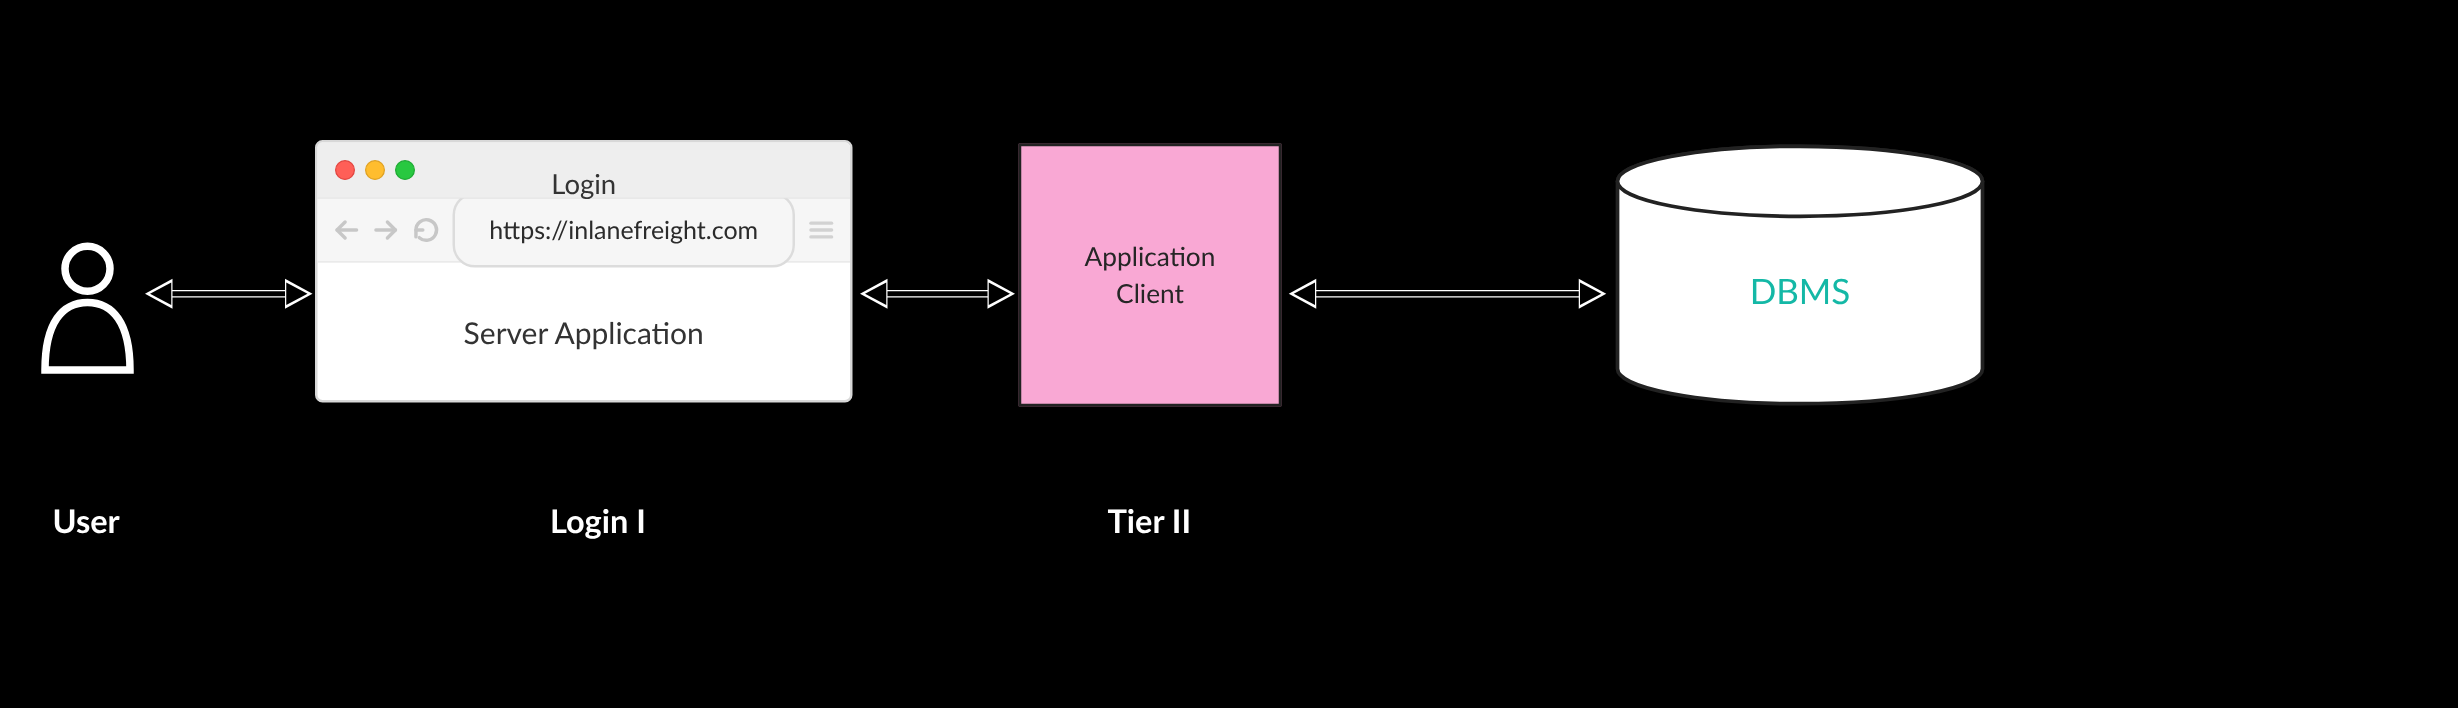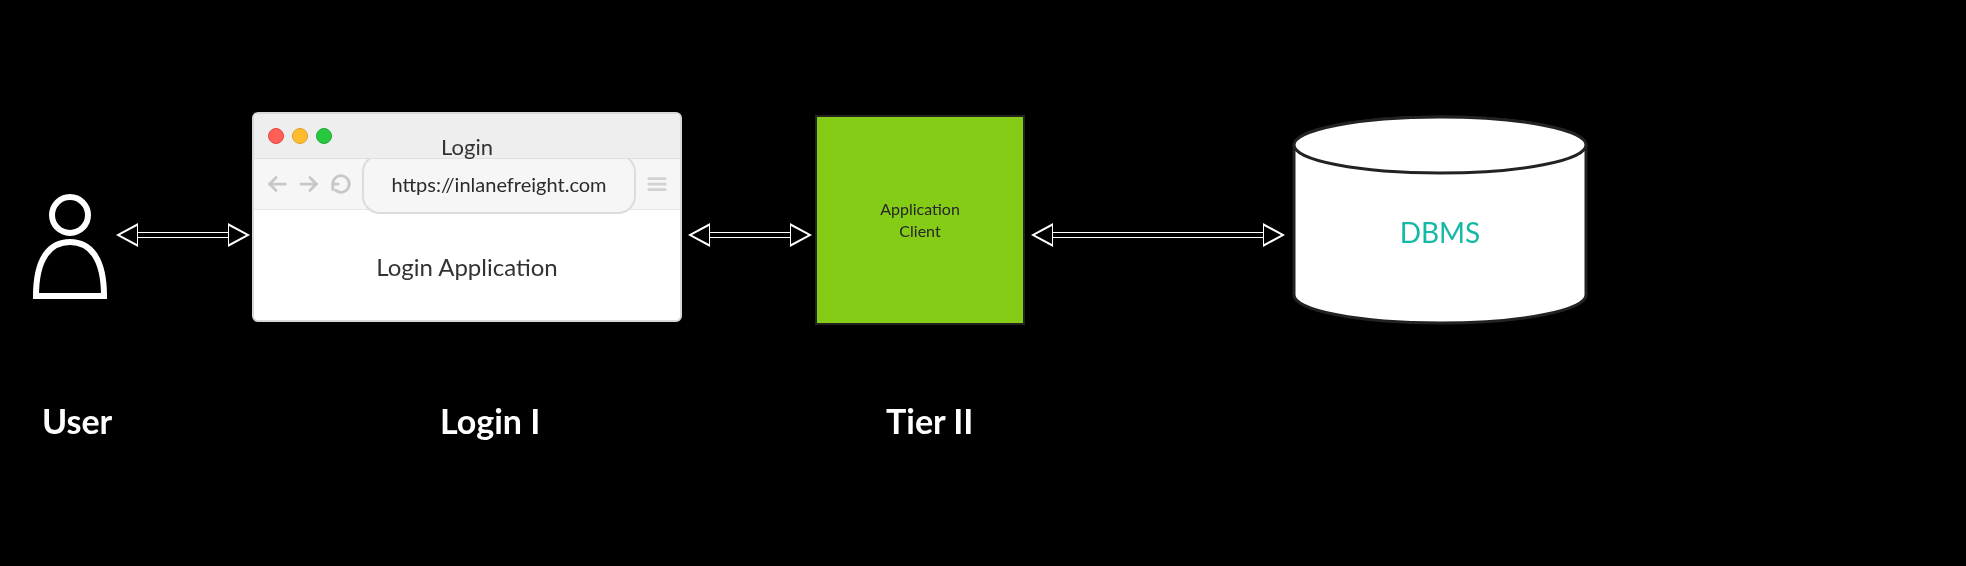--- a/index.html
+++ b/index.html
@@ -7,21 +7,21 @@
     background:#000;
     width:1966px;
     height:566px;
     font-family:"Segoe UI",Lato,-apple-system,BlinkMacSystemFont,Arial,sans-serif;
     position:relative;
     color:#222;
   }
   .label{
     position:absolute;
     color:#fff;
-    font-size:34px;
+    font-size:26px;
     font-weight:700;
   }
   
   .arrow{
     position:absolute;
     top:226px;
     height:18px;
   }
   .arrow .shaft{
     position:absolute;
@@ -116,27 +116,27 @@
     height:112px;
     display:flex;align-items:center;justify-content:center;
     font-size:24px;color:#333;
   }
 
   
   .appserver{
     position:absolute;
     left:815px; top:115px;
     width:210px;height:210px;
-    background:#84cc16;
+    background:#f9a8d4;
     border:2px solid #222;
     box-sizing:border-box;
     display:flex;flex-direction:column;
     align-items:center;justify-content:center;
     text-align:center;
-    font-size:16px;color:#262626;line-height:1.4;
+    font-size:21px;color:#262626;line-height:1.4;
   }
 
   
   .cylinder{
     position:absolute;
     left:1290px; top:115px;
     width:300px;height:210px;
   }
   .cylinder svg{width:100%;height:100%;}
   .cylinder .text{
@@ -202,21 +202,21 @@
     </span>
     <div class="urlpill">https://inlanefreight.com</div>
     <span class="navicon hamburger">
       <svg width="22" height="22" viewBox="0 0 24 24" fill="none" stroke="#d2d2d2" stroke-width="3" stroke-linecap="round">
           <line x1="3" y1="6" x2="21" y2="6"></line>
           <line x1="3" y1="12" x2="21" y2="12"></line>
           <line x1="3" y1="18" x2="21" y2="18"></line>
         </svg>
     </span>
   </div>
-  <div class="body">Login Application</div>
+  <div class="body">Server Application</div>
 </div>
 
 <div class="appserver">
   <span>Application</span>
   <span>Client</span>
 </div>
 
 <div class="cylinder">
   <svg viewBox="0 0 300 210">
     <ellipse cx="150" cy="30" rx="146" ry="28" fill="#fff" stroke="#222" stroke-width="3"></ellipse>

